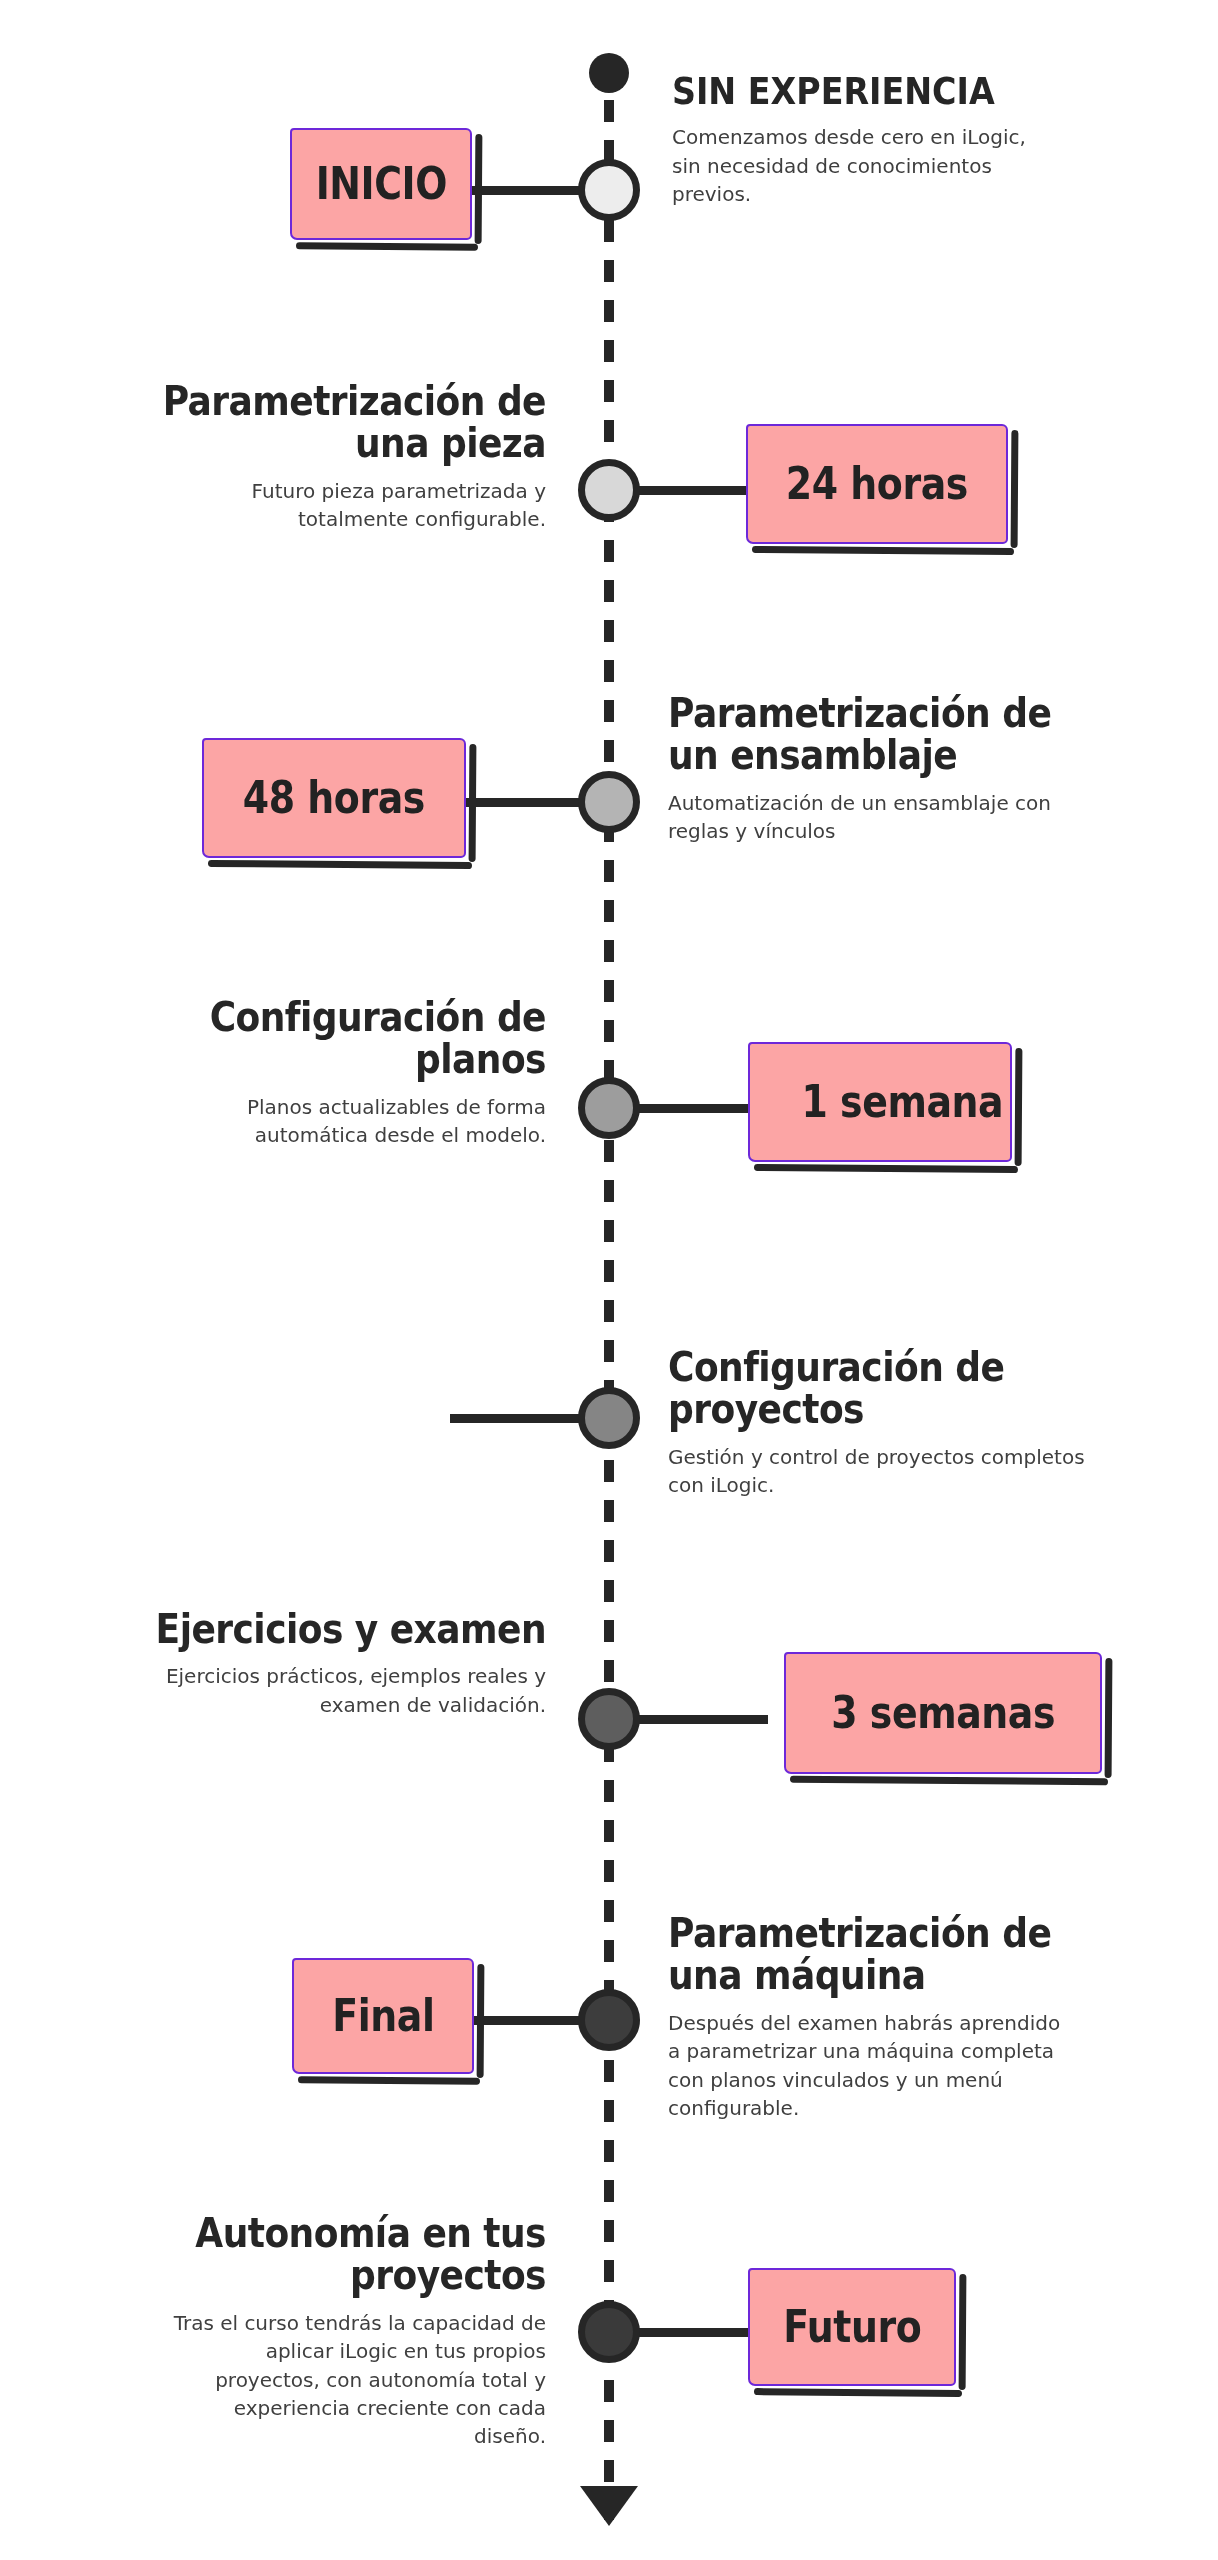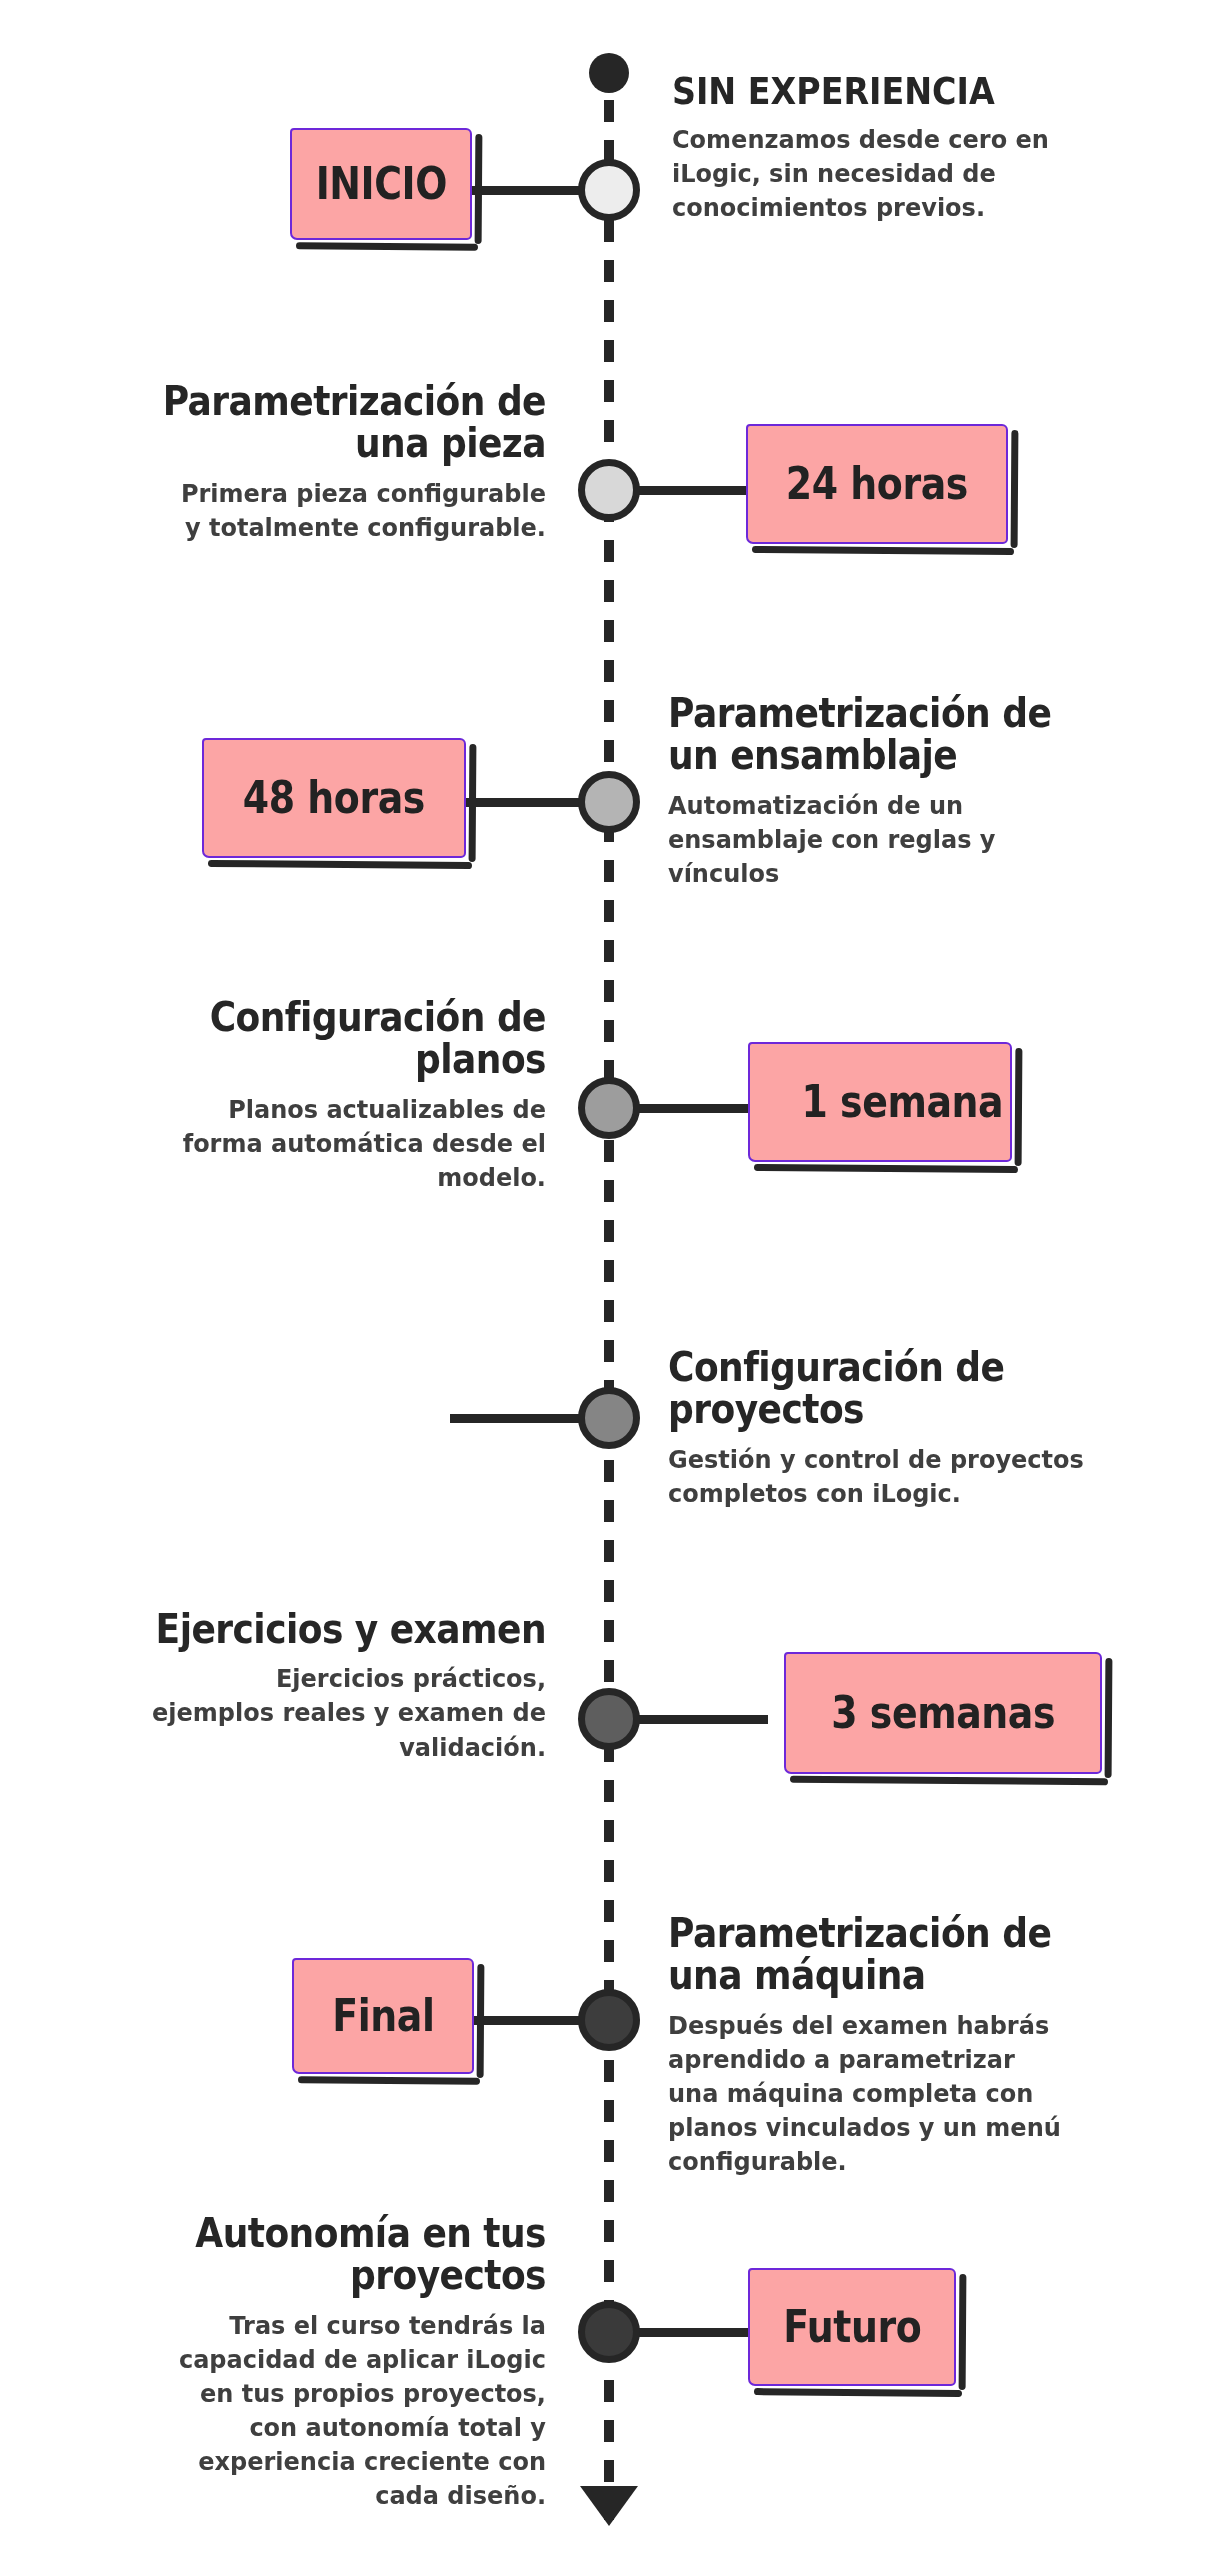--- a/index.html
+++ b/index.html
@@ -132,23 +132,23 @@
   }
   .block.left .title { transform-origin: right center; }
   .block.right .title { transform-origin: left center; }
 
   .block .title.caps {
     font-size: 37px;
     letter-spacing: 0px;
   }
   .block .desc {
     font-family: "DejaVu Sans", sans-serif;
-    font-weight: 700;
+    font-weight: 400;
     color: #3f3f3f;
-    font-size: 24px;
+    font-size: 20px;
     line-height: 1.42;
     margin: 0;
   }
   .block.left { text-align: right; }
   .block.right { text-align: left; }
 </style>
 </head>
 <body>
 
 <div class="page">
@@ -167,21 +167,21 @@
     <p class="desc" style="width:380px;">Comenzamos desde cero en iLogic, sin necesidad de conocimientos previos.</p>
   </div>
 
   <div class="connector" style="left:628px; top:486px; width:140px;"></div>
   <div class="node" style="top:459px; background:#d8d8d8;"></div>
   <div class="badge" style="left:746px; top:424px; width:262px; height:120px;">
     <span class="badge-text">24 horas</span>
   </div>
   <div class="block left" style="left:106px; top:380px; width:440px;">
     <p class="title">Parametrización de una pieza</p>
-    <p class="desc" style="margin-left:60px;">Primera pieza configurable y totalmente configurable.</p>
+    <p class="desc" style="margin-left:60px;">Futuro pieza parametrizada y totalmente configurable.</p>
   </div>
 
   <div class="connector" style="left:450px; top:798px; width:140px;"></div>
   <div class="node" style="top:771px; background:#b4b4b4;"></div>
   <div class="badge" style="left:202px; top:738px; width:264px; height:120px;">
     <span class="badge-text">48 horas</span>
   </div>
   <div class="block right" style="left:668px; top:692px; width:452px;">
     <p class="title">Parametrización de un ensamblaje</p>
     <p class="desc" style="width:420px;">Automatización de un ensamblaje con reglas y vínculos</p>

